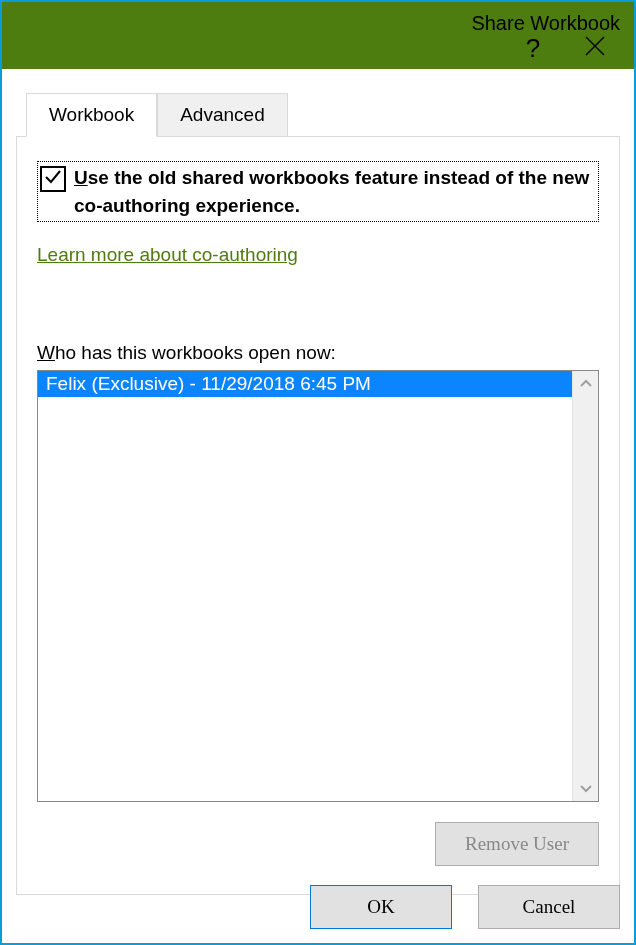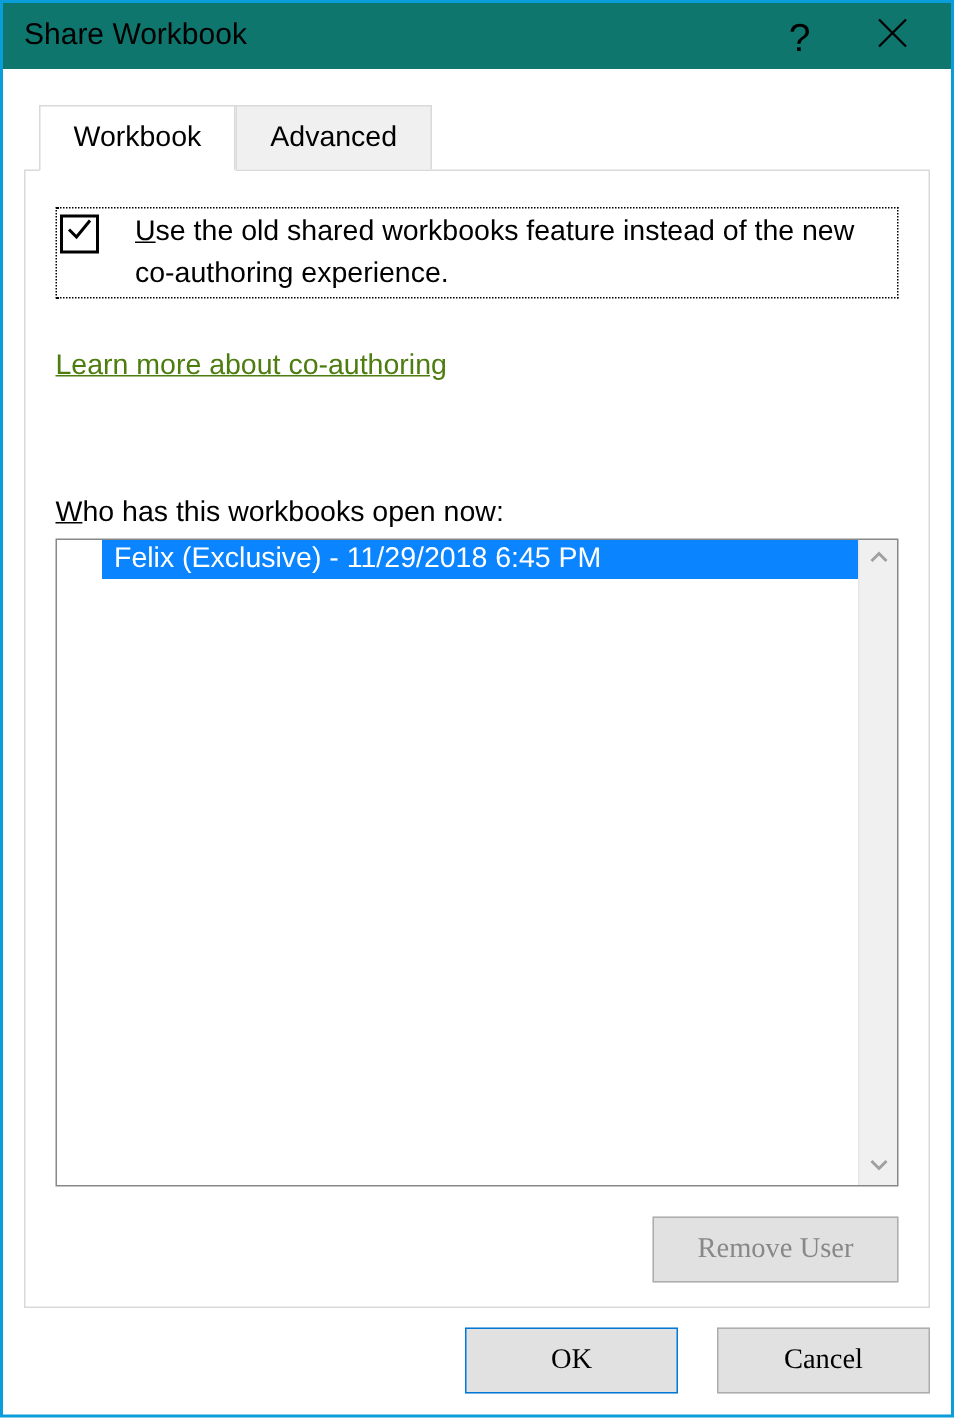--- a/index.html
+++ b/index.html
@@ -12,23 +12,24 @@
       font-size: 19px;
       background: #fff;
       width: 636px;
       height: 945px;
       border: 2px solid #0a9dd9;
       position: relative;
       overflow: hidden;
     }
     .titlebar {
       display: flex;
-      align-items: flex-start;
+      align-items: flex-end;
       padding: 10px 14px 8px 14px;
-      background: #0f766e;
+      background: #4d7c0f;
+      flex-direction: column;
     }
     .title {
       flex: 1;
       font-size: 20px;
       color: #000;
     }
     .titlebar-controls {
       display: flex;
       gap: 36px;
       padding-right: 12px;
@@ -75,24 +76,25 @@
       margin: 0 14px 0 14px;
       border: 1px solid #d9d9d9;
       padding: 24px 20px 20px 20px;
       background: #fff;
       height: 759px;
       position: relative;
     }
     .checkbox-row {
       display: flex;
       align-items: flex-start;
-      gap: 24px;
+      gap: 8px;
       border: 1px dotted #000;
       padding: 2px 2px 2px 2px;
-      margin-bottom: 34px;
+      margin-bottom: 22px;
+      font-weight: bold;
     }
     .checkbox {
       width: 26px;
       height: 26px;
       flex-shrink: 0;
       margin-top: 2px;
       border: 2px solid #000;
       display: flex;
       align-items: center;
       justify-content: center;
@@ -116,21 +118,20 @@
       display: inline-block;
     }
     .list-label {
       margin-top: 40px;
       margin-bottom: 6px;
     }
     .listbox-wrap {
       border: 1px solid #888;
       height: 432px;
       display: flex;
-      padding-left: 30px;
     }
     .listbox {
       flex: 1;
       overflow-y: auto;
       font-size: 19px;
     }
     .list-item {
       padding: 2px 8px;
       cursor: pointer;
     }

